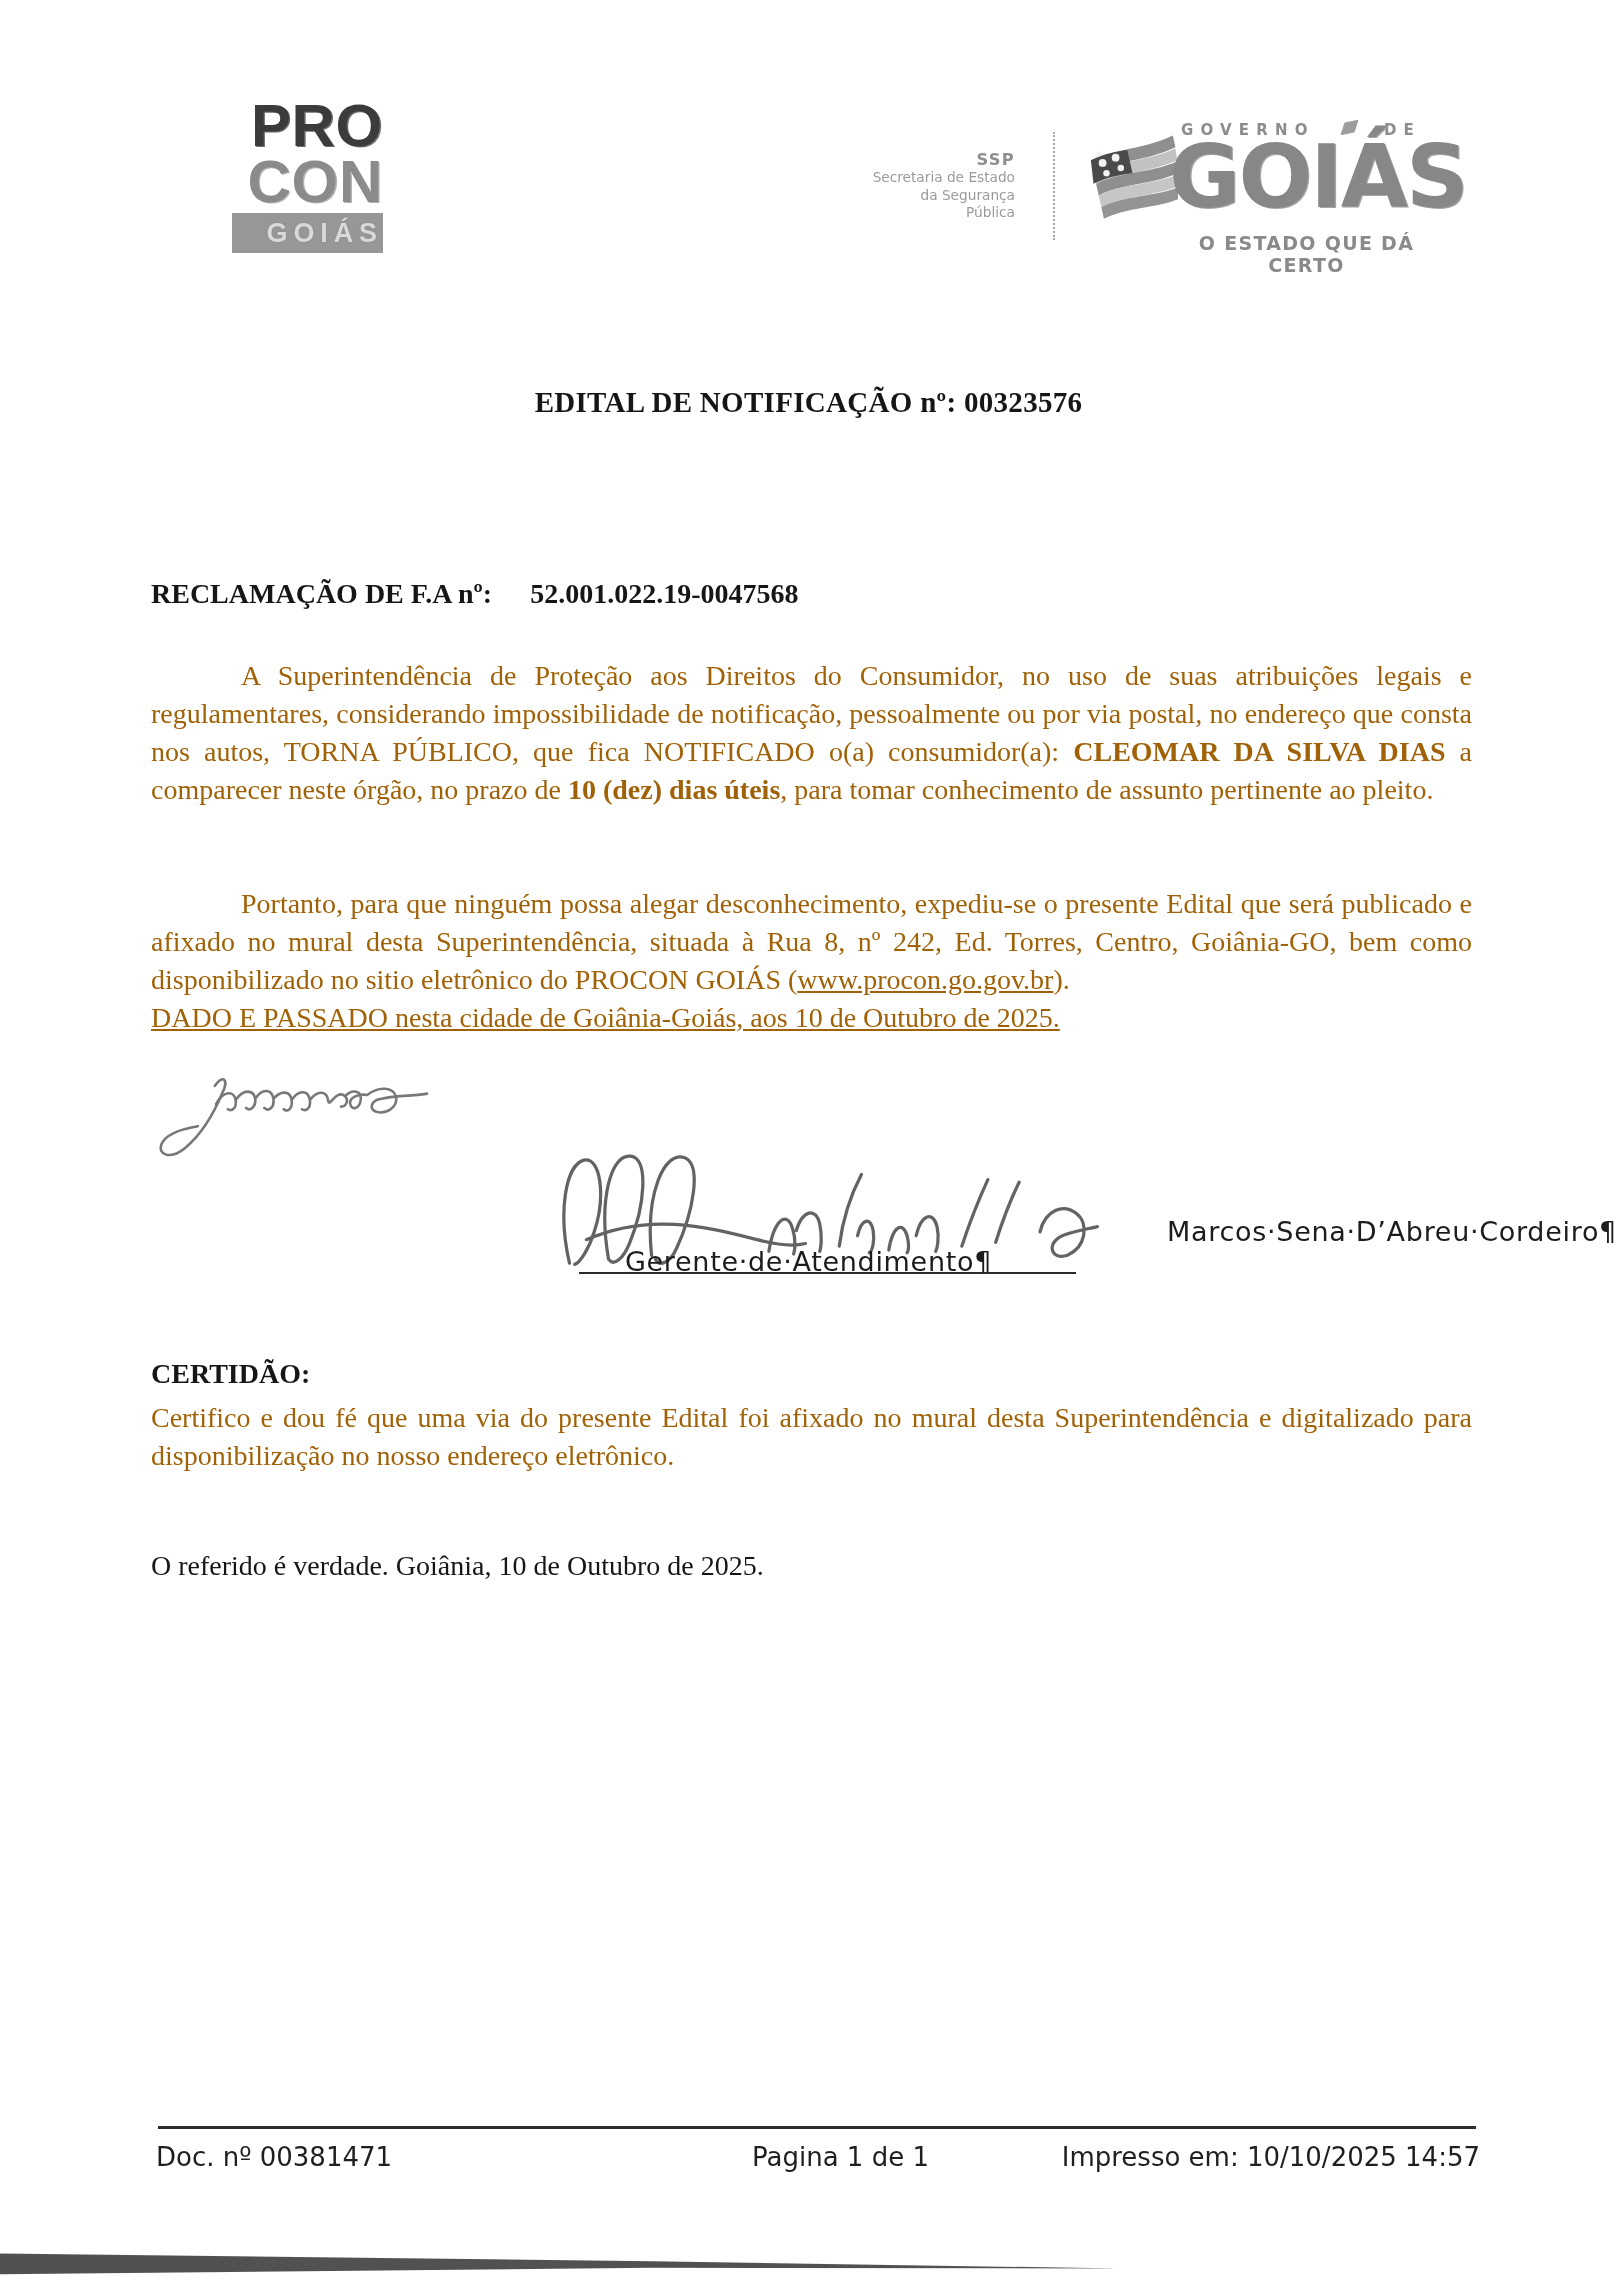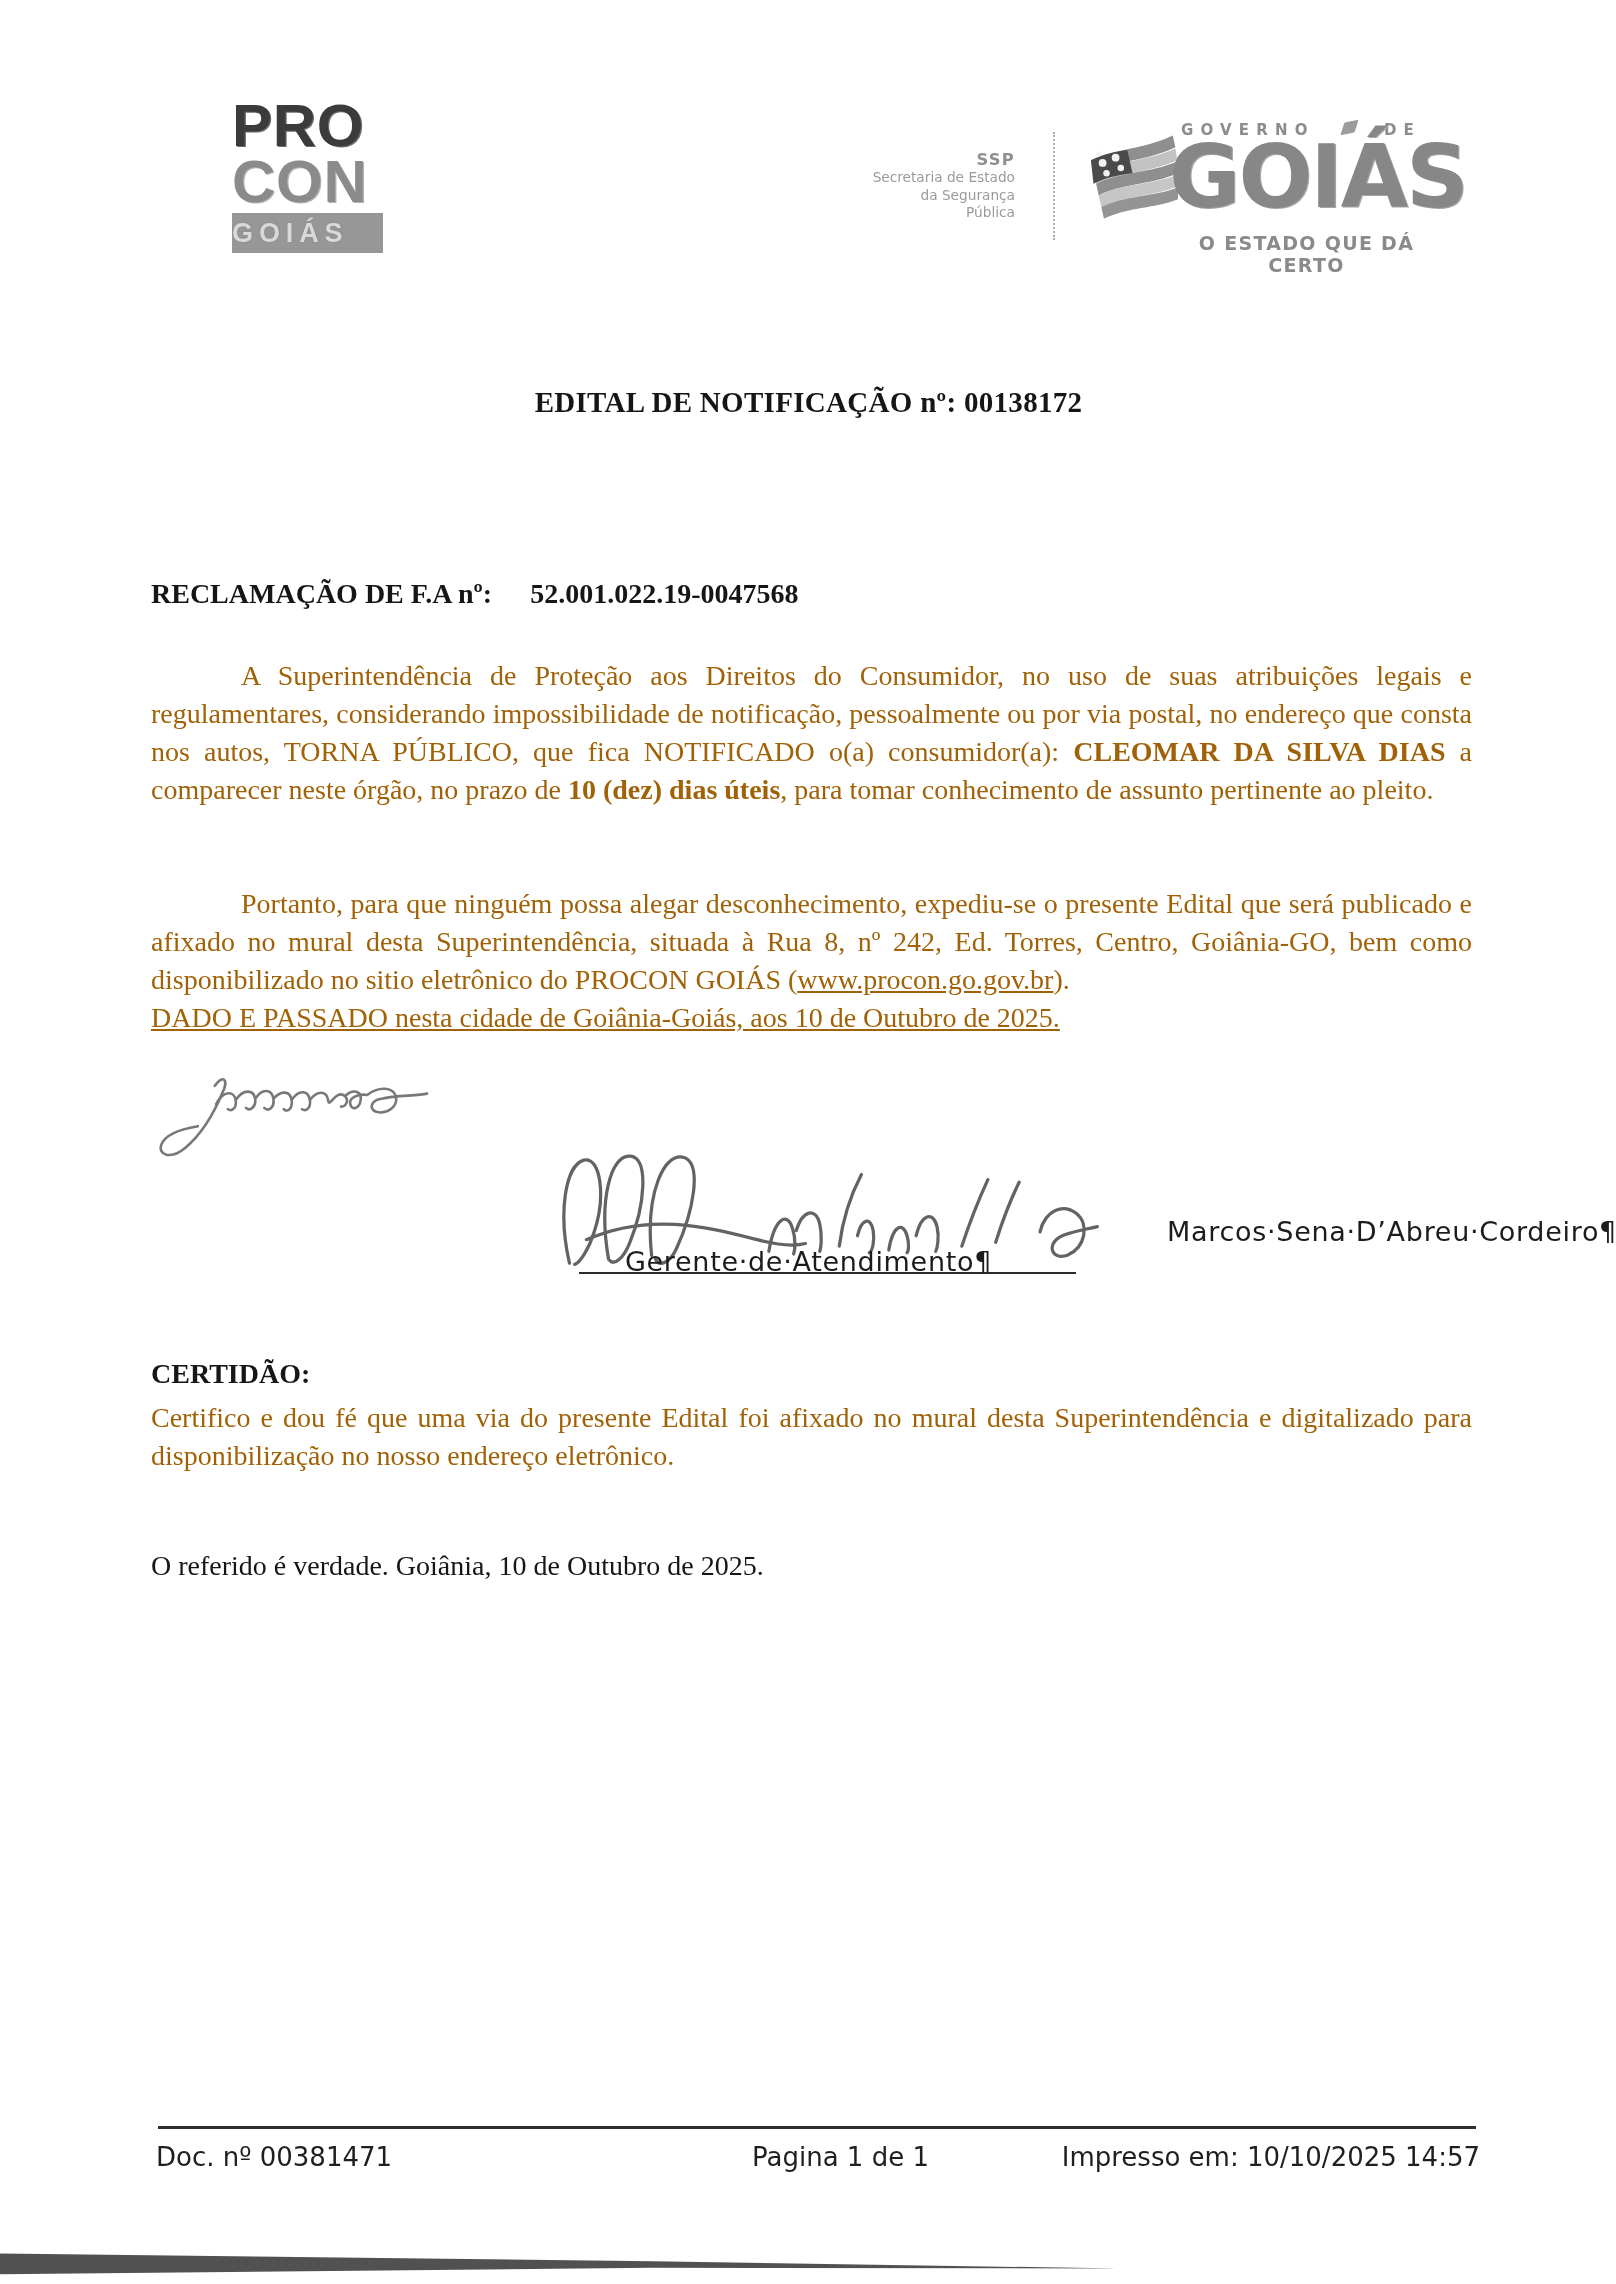--- a/index.html
+++ b/index.html
@@ -8,21 +8,21 @@
     width:1617px;height:2284px;
     background:#ffffff;
     overflow:hidden;
     font-family:"Liberation Serif","DejaVu Serif",serif;
     color:#161616;
   }
   .abs{position:absolute;}
   .sans{font-family:"DejaVu Sans","Liberation Sans",sans-serif;}
 
   
-  .procon-logo{left:232px;top:98px;width:151px;text-align:left;
+  .procon-logo{left:232px;top:98px;width:151px;text-align:right;
     font-family:"Liberation Sans","DejaVu Sans",sans-serif;font-weight:900;}
   .procon-line1{font-size:60px;line-height:56px;letter-spacing:0.7px;color:#3b3b3b;
     text-shadow:1.3px 1.3px 0 #6d6d6d;}
   .procon-line2{font-size:60px;line-height:55px;letter-spacing:0.7px;color:#8b8b8b;
     text-shadow:1.3px 1.3px 0 #b3b3b3;}
   .procon-bar{margin-top:3.9px;background:#979797;height:40px;line-height:40px;
     font-size:27px;letter-spacing:5.9px;color:#d9d9d9;font-weight:700;
     text-shadow:0 0 1.3px #7d7d7d;}
 
   .ssp-block{left:870px;top:150px;width:145px;text-align:right;
@@ -118,21 +118,21 @@
   </svg>
 
   <div class="abs governo-row">
     <span>GOVERNO</span>
     <span class="mini-flag"></span>
     <span>DE</span>
   </div>
   <div class="abs goias-word">GOIÁS</div>
   <div class="abs goias-tagline">O ESTADO QUE DÁ CERTO</div>
 
-  <div class="abs doc-title">EDITAL DE NOTIFICAÇÃO nº: 00138172</div>
+  <div class="abs doc-title">EDITAL DE NOTIFICAÇÃO nº: 00323576</div>
 
   <div class="abs case-line">
     <span>RECLAMAÇÃO DE F.A nº:</span><span class="case-number">52.001.022.19-0047568</span>
   </div>
 
   <div class="abs para indent p1"><span>A Superintendência de Proteção aos Direitos do Consumidor, no uso de suas atribuições legais e regulamentares, considerando impossibilidade de notificação, pessoalmente ou por via postal, no endereço que consta nos autos, TORNA PÚBLICO, que fica NOTIFICADO o(a) consumidor(a): </span><span style="font-weight: bold;">CLEOMAR DA SILVA DIAS</span><span> a comparecer neste órgão, no prazo de </span><span style="font-weight: bold;">10 (dez) dias úteis</span><span>, para tomar conhecimento de assunto pertinente ao pleito.</span></div>
   <div class="abs para indent p2"><span>Portanto, para que ninguém possa alegar desconhecimento, expediu-se o presente Edital que será publicado e afixado no mural desta Superintendência, situada à Rua 8, nº 242, Ed. Torres, Centro, Goiânia-GO, bem como disponibilizado no sitio eletrônico do PROCON GOIÁS (</span><span style="text-decoration: underline;">www.procon.go.gov.br</span><span>).</span></div>
   <div class="abs para dado">DADO E PASSADO nesta cidade de Goiânia-Goiás, aos 10 de Outubro de 2025.</div>
 
   <svg class="abs sig-small" width="306" height="111" viewBox="0 0 470 170" fill="none" stroke="#787878" stroke-width="4" stroke-linecap="round" stroke-linejoin="round">

